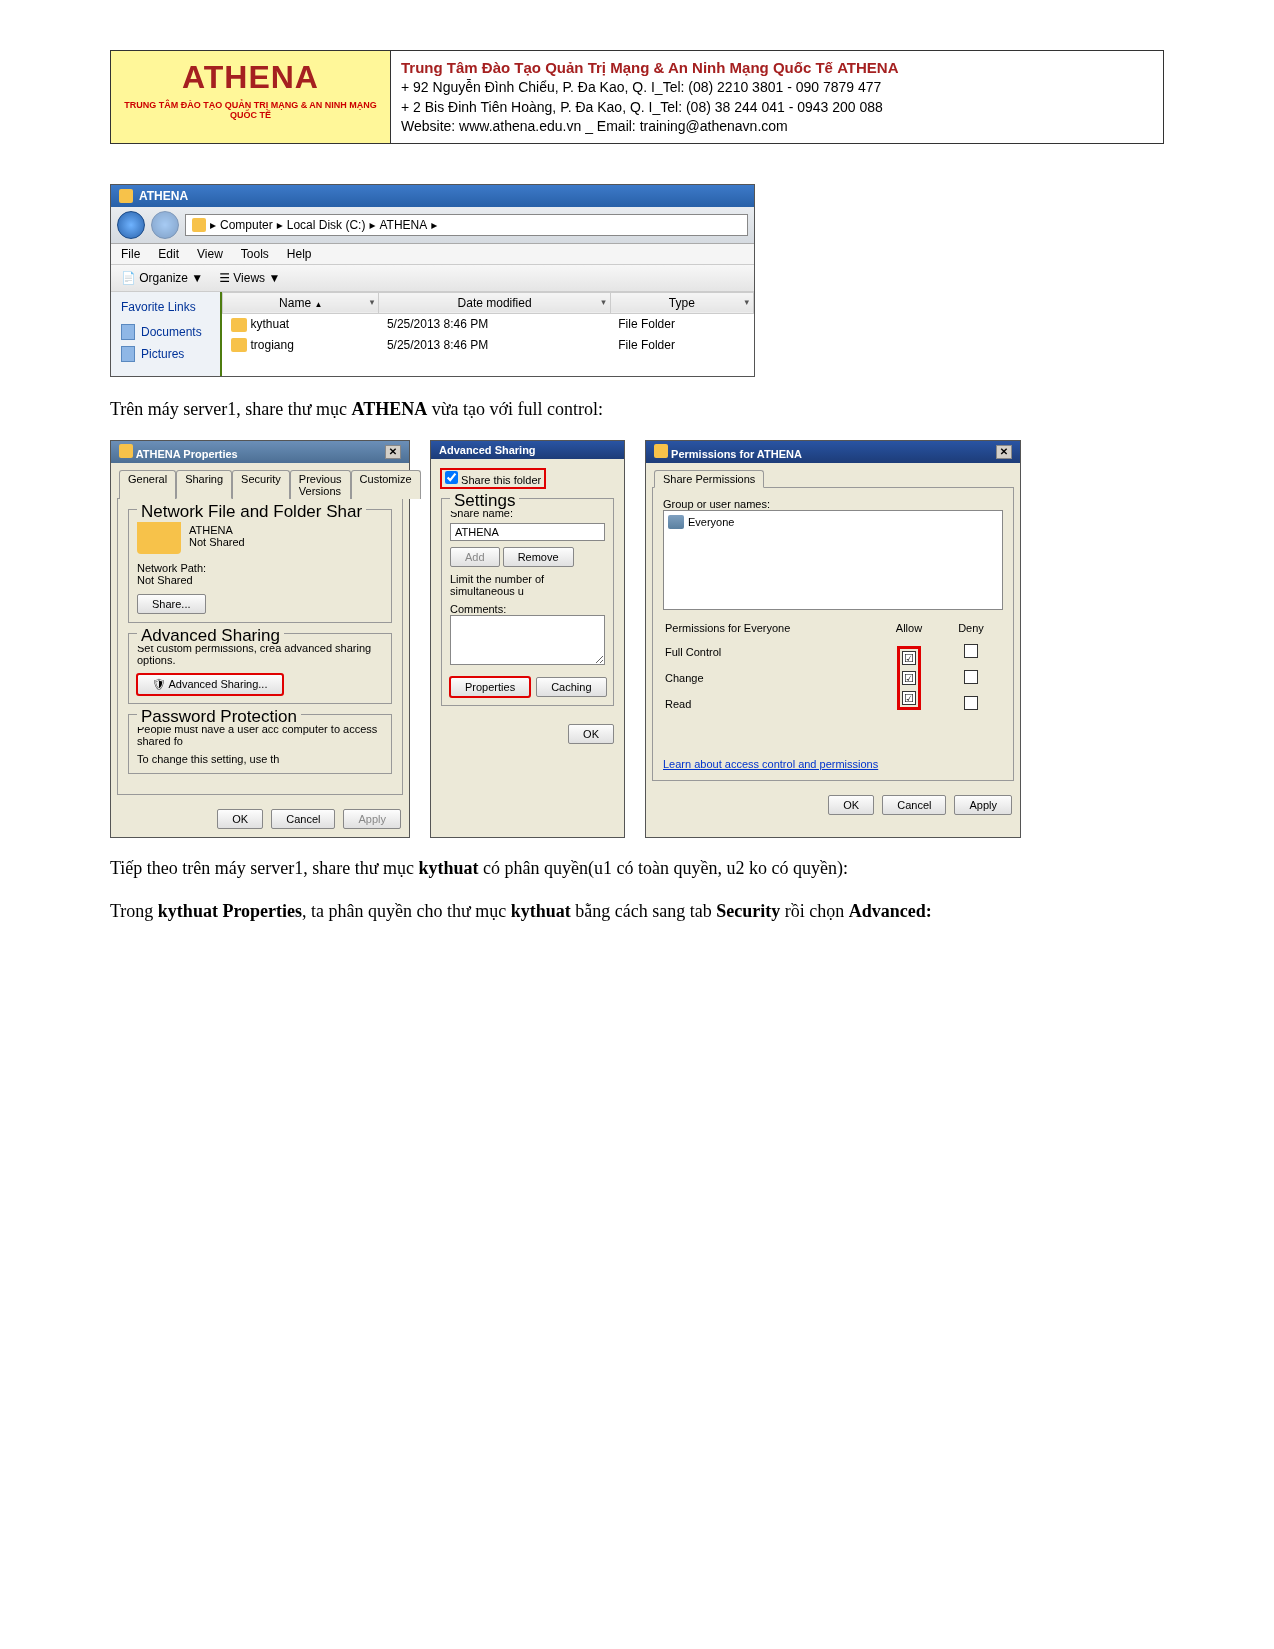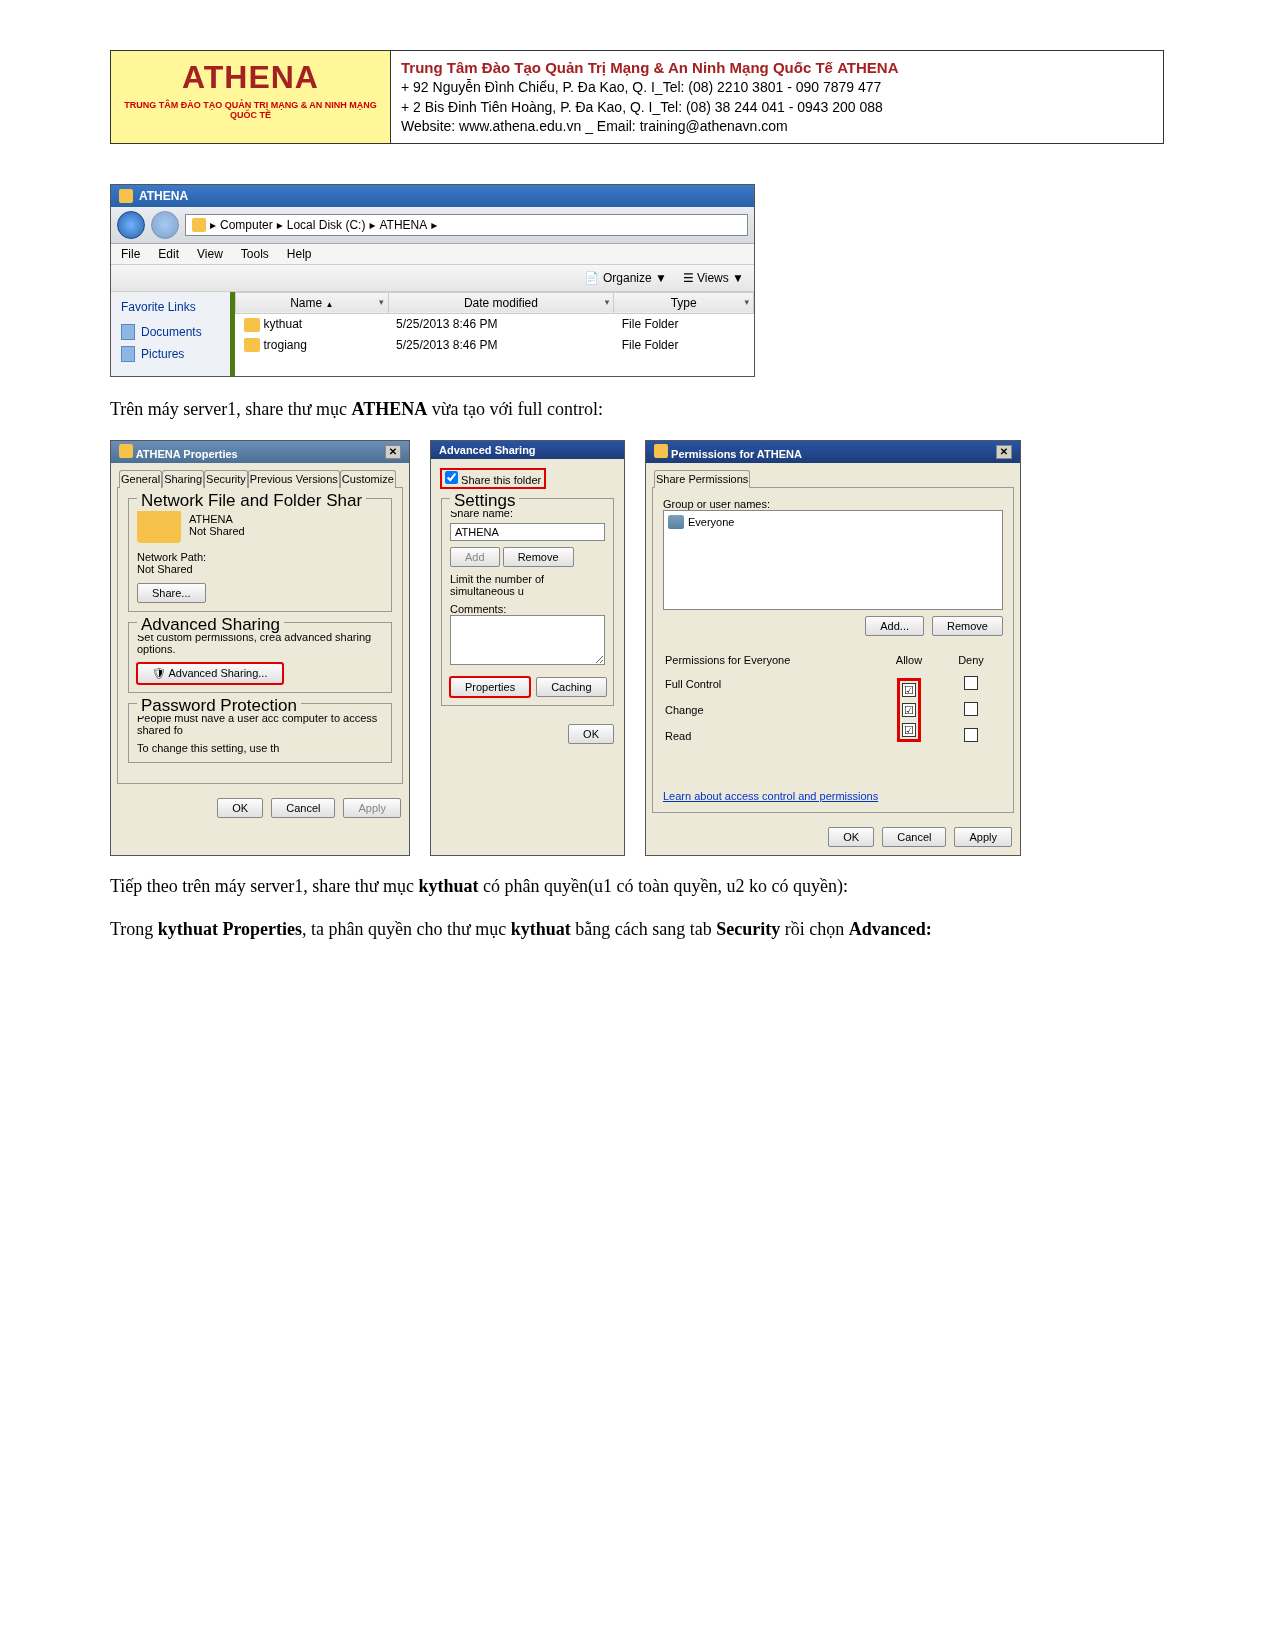--- a/index.html
+++ b/index.html
@@ -14,43 +14,43 @@
   .info-cell .brand2 { font-family: "Arial Black", sans-serif; }
 
   
   .explorer { border: 1px solid #555; width: 645px; font-family: Tahoma, sans-serif; font-size: 12px; margin-bottom: 20px; }
   .titlebar { background: linear-gradient(#3d7ac9,#2860a8); color: #fff; padding: 4px 8px; font-weight: bold; display: flex; align-items: center; gap: 6px; }
   .folder-icon-sm { width:14px; height:14px; background:#f7c24a; border-radius:2px; display:inline-block; }
   .navbar { background: linear-gradient(#e9ecf0,#d5dae0); border-bottom:1px solid #aaa; padding: 4px 6px; display:flex; align-items:center; gap:6px; }
   .navbtn { width:28px; height:28px; background:radial-gradient(#6fb3ff,#2860a8); border-radius:50%; display:inline-block; border:1px solid #1a4a87; }
   .crumbs { background:#fff; border:1px solid #888; padding:3px 6px; flex:1; display:flex; align-items:center; gap:4px; }
   .menubar { background:#f5f5f5; padding:3px 10px; display:flex; gap:18px; border-bottom:1px solid #ccc;align-items:center; }
-  .toolbar { background:linear-gradient(#f7f7f7,#e5e5e5); padding:6px 10px; display:flex; gap:16px; border-bottom:1px solid #ccc; align-items:center;justify-content:flex-end; }
+  .toolbar { background:linear-gradient(#f7f7f7,#e5e5e5); padding:6px 10px; display:flex; gap:16px; border-bottom:1px solid #ccc; align-items:center; }
   .expbody { display:flex; }
-  .favpane { width:124px; background:#eef2f7; border-right:5px solid #4d7c0f; padding:8px 10px; }
+  .favpane { width:111px; background:#eef2f7; border-right:2px solid #4d7c0f; padding:8px 10px; }
   .favpane .hdr { font-weight:normal; color:#003399; margin-bottom:10px; }
   .favpane .item { display:flex; align-items:center; gap:6px; margin:6px 0; color:#003399; }
   .doc-icon { width:14px; height:16px; background:#8fb7e6; border:1px solid #5a89c0; display:inline-block; }
   .filetable { flex:1; background:#fff; }
   .filetable table { width:100%; border-collapse:collapse; }
   .filetable th { background:linear-gradient(#f5f5f5,#e5e5e5); font-weight:normal; text-align:center; padding:3px 8px; border:1px solid #ccc; font-size:12px; position:relative; }
   .filetable td { padding:3px 8px; }
   .folder-icon { width:16px; height:14px; background:#f7c24a; border-radius:2px; display:inline-block; vertical-align:middle; margin-right:4px; }
   .dropdown-arrow { position:absolute; right:4px; top:4px; font-size:9px; color:#555;}
 
   .doctext { font-family: "Times New Roman", serif; font-size: 18px; margin: 18px 0; line-height: 1.4; }
 
   
   .dialogs { display:flex; gap:20px; font-family: Tahoma, sans-serif; font-size:11px; }
   .dlg { background:#ece9d8; border:1px solid #555; }
   .dlg .titlebar2 { background:linear-gradient(#6b8fb8,#4c6f94); color:#fff; padding:3px 8px; font-weight:bold; display:flex; justify-content:space-between; align-items:center; }
   .dlg .titlebar2.active { background:linear-gradient(#2954a3,#1d3c78); }
   .closex { background:#d4d0c8; color:#000; width:16px; height:14px; border:1px solid #888; display:inline-flex; align-items:center; justify-content:center; font-size:10px; }
   .tabs { padding:6px 8px 0 8px; display:flex; gap:0; }
-  .tab { background:#ece9d8; border:1px solid #999; border-bottom:none; padding:2px 1px; border-radius:3px 3px 0 0; position:relative; top:1px; }
+  .tab { background:#ece9d8; border:1px solid #999; border-bottom:none; padding:2px 8px; border-radius:3px 3px 0 0; position:relative; top:1px; }
   .tab.active { background:#ece9d8; z-index:2; border-bottom:1px solid #ece9d8; }
   .tabbody { border:1px solid #999; margin:0 6px 6px 6px; padding:10px; }
   .groupbox { border:1px solid #999; padding:8px; margin-bottom:10px; position:relative; }
   .groupbox > .gtitle { position:absolute; top:-8px; left:8px; background:#ece9d8; padding:0 4px; font-size:17px; }
   .btn { background:linear-gradient(#fdfdfd,#e0e0e0); border:1px solid #888; padding:3px 14px; font-size:11px; border-radius:2px; }
   .btn.disabled { color:#888; }
   .redbox { outline:2px solid #e00000; outline-offset:-1px; }
   .txt { background:#fff; border:1px solid #888; padding:2px 4px; }
   .folder-big { width:44px; height:36px; background:#f7c24a; border-radius:4px; display:inline-block; }
   .share-link { color:#0033cc; text-decoration:underline; }
@@ -244,24 +244,20 @@
         <div class="tab active">Share Permissions</div>
       </div>
       <div class="tabbody">
         <div>Group or user names:</div>
         <div class="listbox">
           <div class="row">
             <span class="users-icon"></span>
             <span>Everyone</span>
           </div>
         </div>
-        <div class="btnrow-left" style="padding:6px 0;">
-          <button class="btn">Add...</button>
-          <button class="btn">Remove</button>
-        </div>
         <table class="permtable">
           <tbody>
               <tr>
             <td>Permissions for Everyone</td>
             <td class="chkcol">Allow</td>
             <td class="chkcol">Deny</td>
           </tr>
           <tr>
             <td>Full Control</td>
             <td class="chkcol" rowspan="3">

